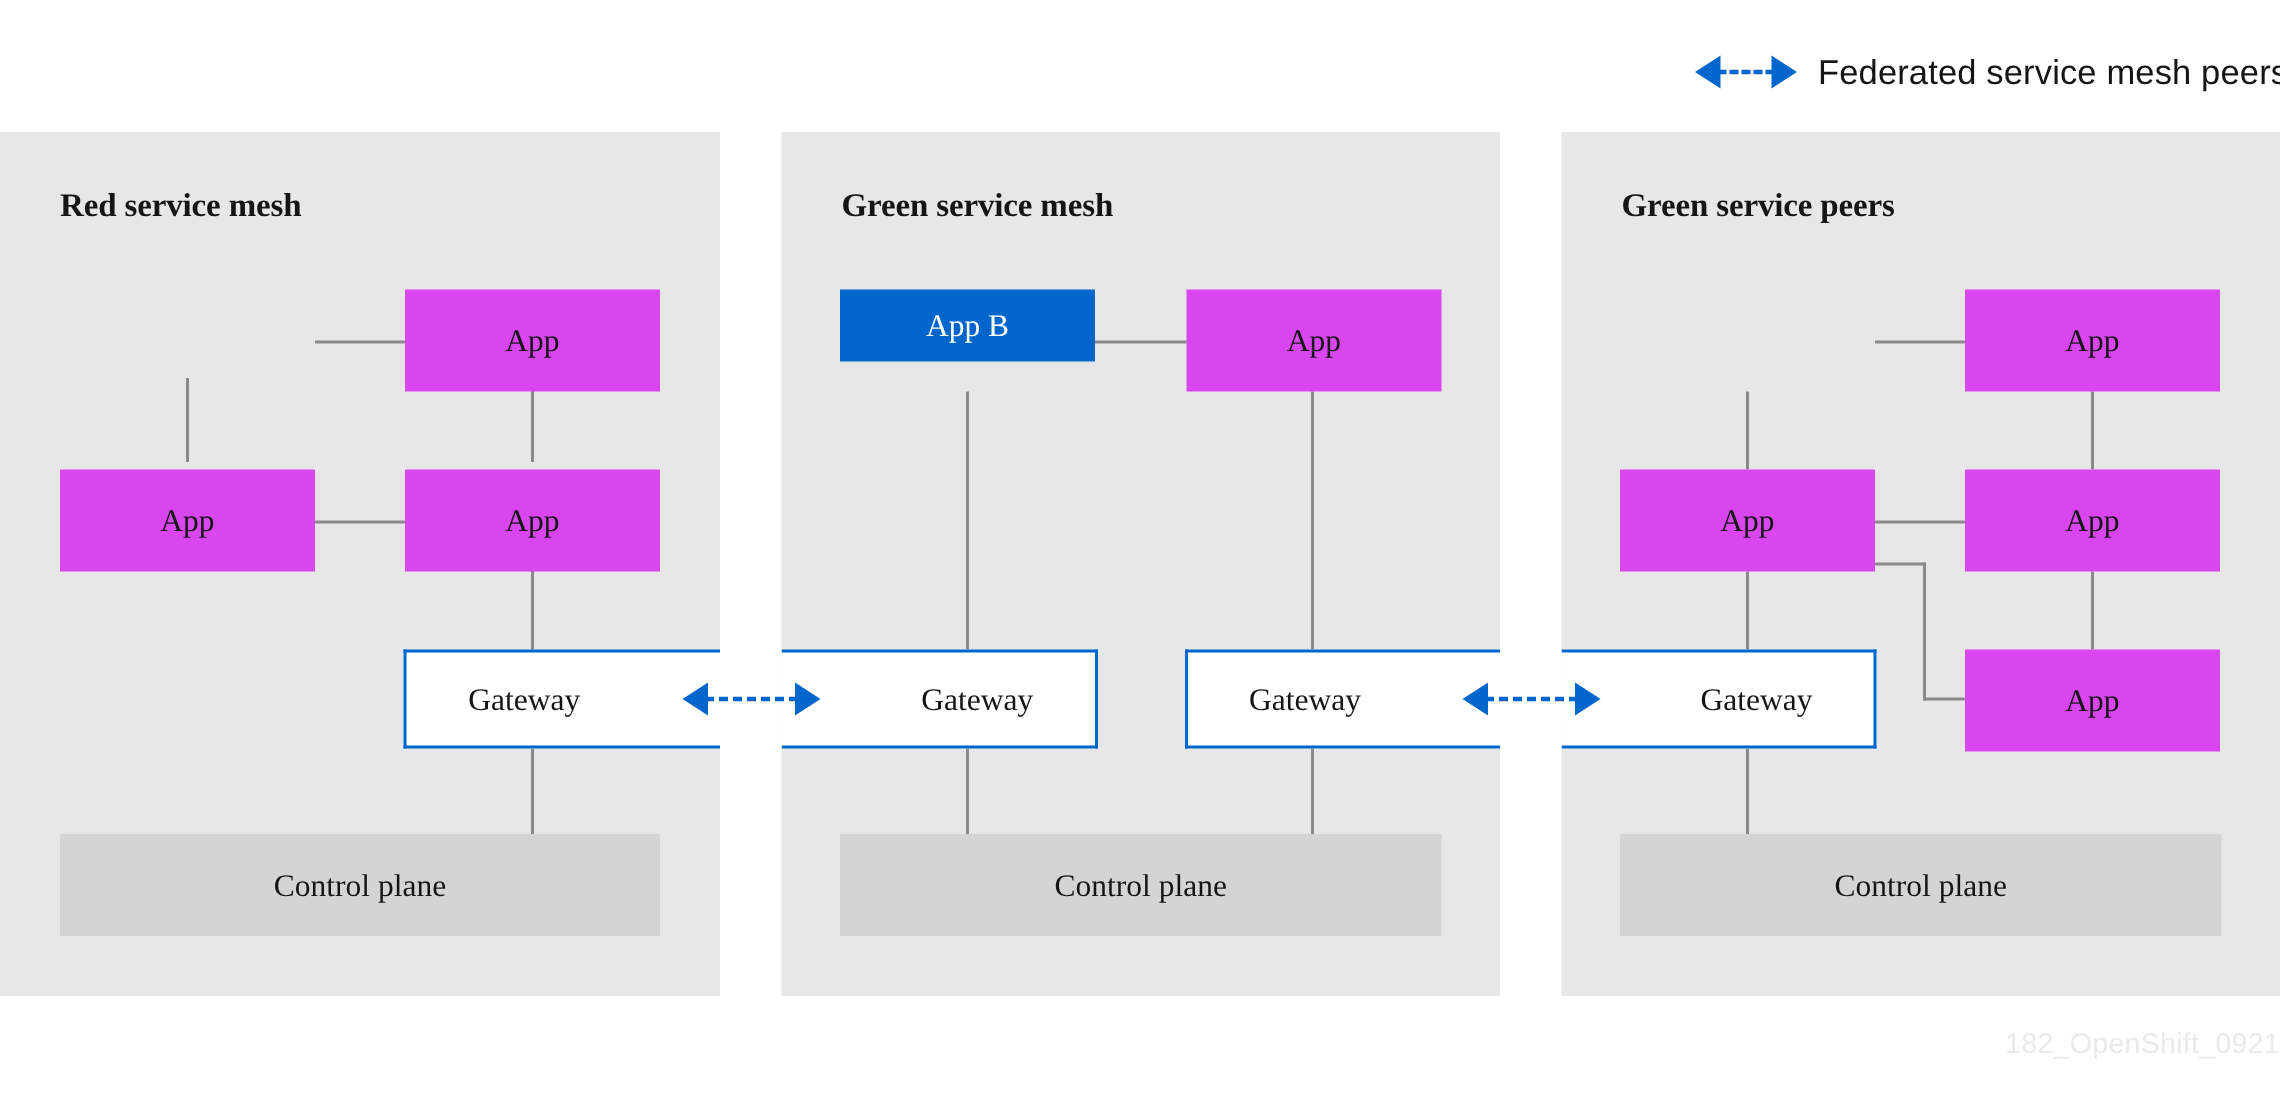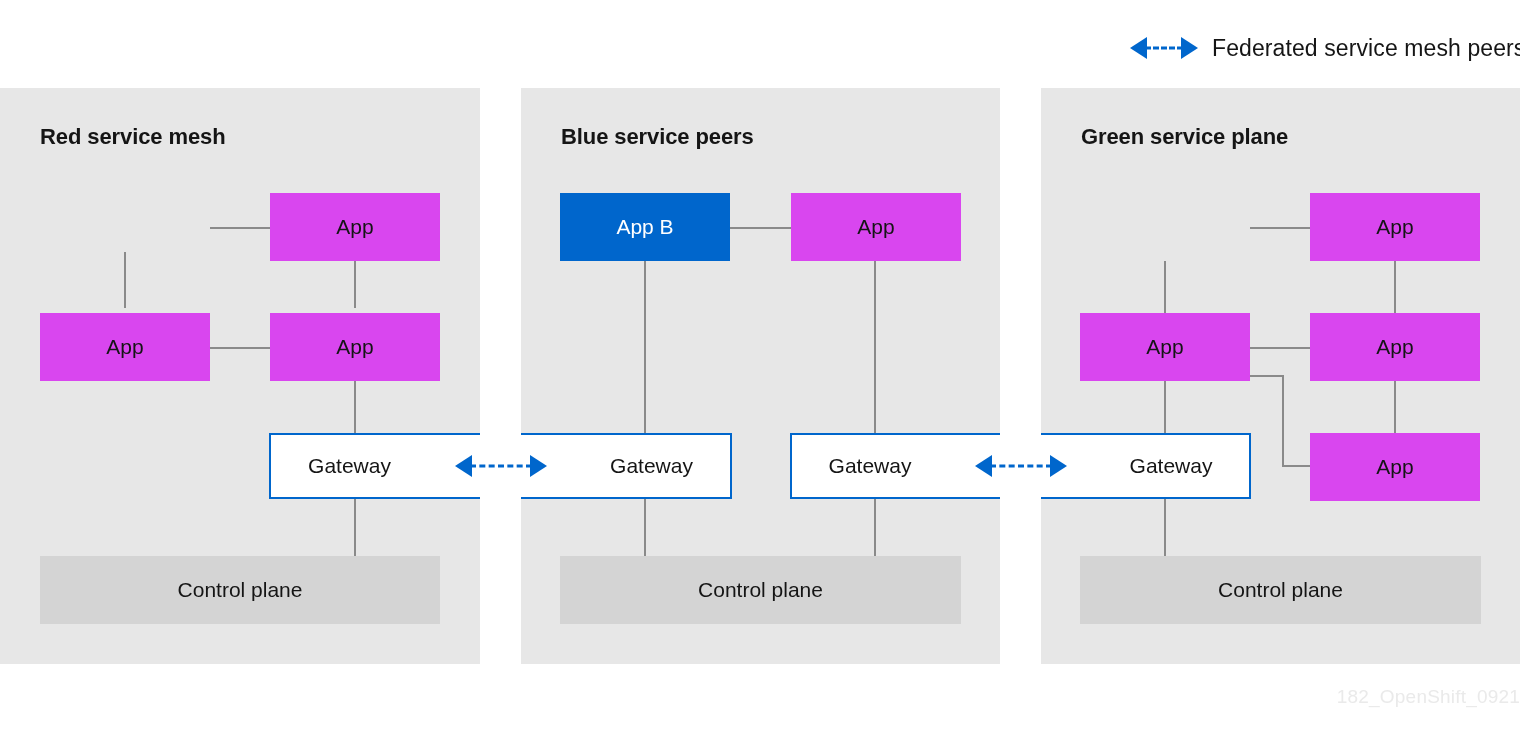--- a/index.html
+++ b/index.html
@@ -40,20 +40,21 @@
     white-space: nowrap;
     letter-spacing: 0.1px;
   }
 
   
   .panel {
     position: absolute;
     top: 88px;
     height: 576px;
     background: #e7e7e7;
+    font-family: Liberation Serif, serif;
   }
   #panel-red   { left: 0px;    width: 480px; }
   #panel-blue  { left: 521px;  width: 479px; }
   #panel-green { left: 1041px; width: 479px; }
 
   .panel-title {
     position: absolute;
     top: 36px;
     font-size: 22px;
     font-weight: bold;
@@ -193,50 +194,50 @@
     <div class="gw edge-left" style="left:269px; top:345px; width:211px; height:66px;">
       <span style="position:relative; left:-26px;">Gateway</span>
     </div>
 
     <div class="node ctrl" style="left:40px; top:468px; width:400px; height:68px;">
       <span>Control plane</span>
     </div>
   </div>
 
   <div class="panel" id="panel-blue">
-    <div class="panel-title">Blue service peers</div>
+    <div class="panel-title">Green service mesh</div>
 
     <div class="ln h" style="left:209px; top:139px; width:61px;"></div>
     <div class="ln v" style="left:123px; top:173px; height:172px;"></div>
     <div class="ln v" style="left:353px; top:173px; height:172px;"></div>
     <div class="ln v" style="left:123px; top:411px; height:57px;"></div>
     <div class="ln v" style="left:353px; top:411px; height:57px;"></div>
 
-    <div class="node app-main" style="left:39px;  top:105px; width:170px; height:68px;">
+    <div class="node app-main" style="left:39px;  top:105px; width:170px; height:48px;">
       <span>App B</span>
     </div>
     <div class="node app" style="left:270px; top:105px; width:170px; height:68px;">
       <span>App</span>
     </div>
 
     <div class="gw edge-right" style="left:0px; top:345px; width:211px; height:66px;">
       <span style="position:relative; left:26px;">Gateway</span>
     </div>
 
     <div class="gw edge-left" style="left:269px; top:345px; width:210px; height:66px;">
       <span style="position:relative; left:-26px;">Gateway</span>
     </div>
 
     <div class="node ctrl" style="left:39px; top:468px; width:401px; height:68px;">
       <span>Control plane</span>
     </div>
   </div>
 
   <div class="panel" id="panel-green">
-    <div class="panel-title">Green service plane</div>
+    <div class="panel-title">Green service peers</div>
 
     <div class="ln h" style="left:209px; top:139px; width:60px;"></div>
     <div class="ln v" style="left:123px; top:173px; height:52px;"></div>
     <div class="ln v" style="left:353px; top:173px; height:52px;"></div>
     <div class="ln h" style="left:209px; top:259px; width:60px;"></div>
     <div class="ln v" style="left:353px; top:293px; height:52px;"></div>
     <div class="ln v" style="left:123px; top:293px; height:52px;"></div>
     <div class="ln v" style="left:123px; top:411px; height:57px;"></div>
 
     <div class="ln h" style="left:209px; top:287px; width:34px;"></div>

